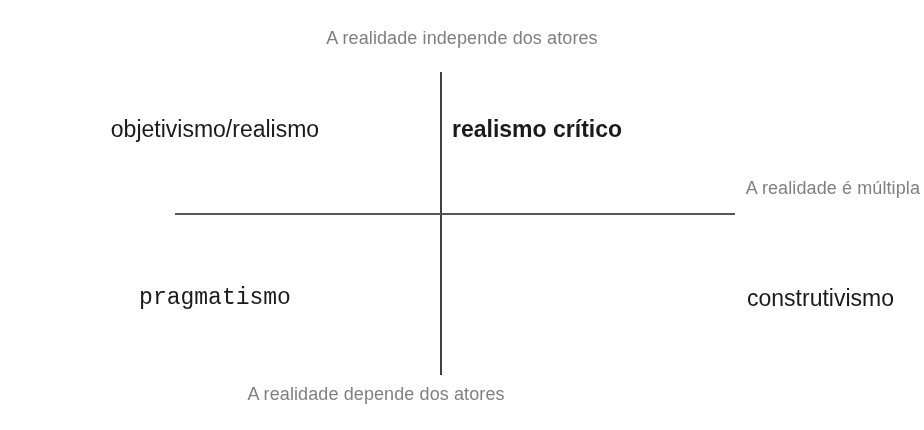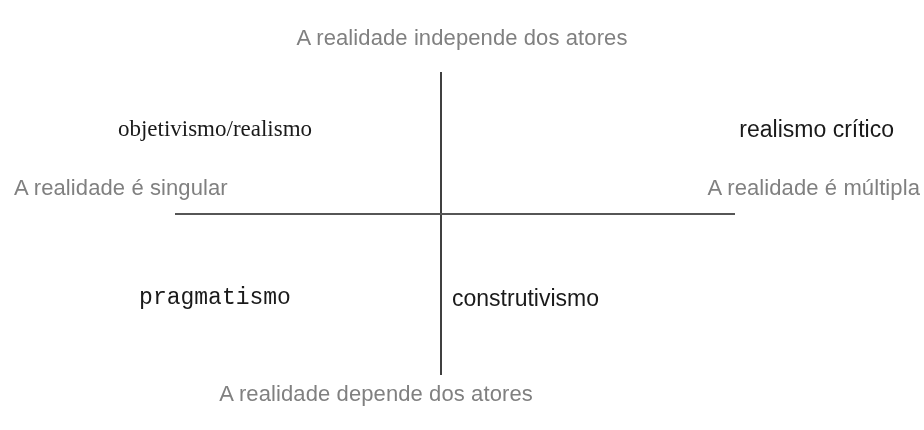--- a/index.html
+++ b/index.html
@@ -35,21 +35,21 @@
     top: 213px;
     width: 560px;
     height: 2px;
     background: #565656;
   }
 
   
   .pole-label {
     position: absolute;
     color: #808080;
-    font-size: 22px;
+    font-size: 18px;
     line-height: 24px;
     white-space: nowrap;
     letter-spacing: 0.1px;
   }
   .pole-top {
     top: 26px;
     left: 0;
     width: 924px;
     text-align: center;
   }
@@ -77,55 +77,54 @@
     color: #1a1a1a;
     font-size: 23px;
     line-height: 28px;
     white-space: nowrap;
   }
   .quadrant-top-left {
     top: 115px;
     left: 0;
     width: 430px;
     text-align: center;
-    font-family: Liberation Serif, serif;
   }
   .quadrant-top-right {
     top: 115px;
     left: 452px;
     width: 442px;
-    text-align: right;
+    text-align: left;
+    font-weight: bold;
   }
   .quadrant-bottom-left {
     top: 284px;
     left: 0;
     width: 430px;
     text-align: center;
     font-family: Liberation Mono, monospace;
   }
   .quadrant-bottom-right {
     top: 284px;
     left: 452px;
     width: 442px;
-    text-align: left;
+    text-align: right;
   }
 </style>
 </head>
 <body>
 
 <div id="diagram-canvas">
 
   <div class="axis-vertical"></div>
   <div class="axis-horizontal"></div>
 
   <div class="pole-label pole-top">A realidade independe dos atores</div>
 
   <div class="pole-label pole-bottom">A realidade depende dos atores</div>
 
-  <div class="pole-label pole-left">A realidade é singular</div>
 
   <div class="pole-label pole-right">A realidade é múltipla</div>
 
   <div class="quadrant-label quadrant-top-left">objetivismo/realismo</div>
 
   <div class="quadrant-label quadrant-top-right">realismo crítico</div>
 
   <div class="quadrant-label quadrant-bottom-left">pragmatismo</div>
 
   <div class="quadrant-label quadrant-bottom-right">construtivismo</div>

